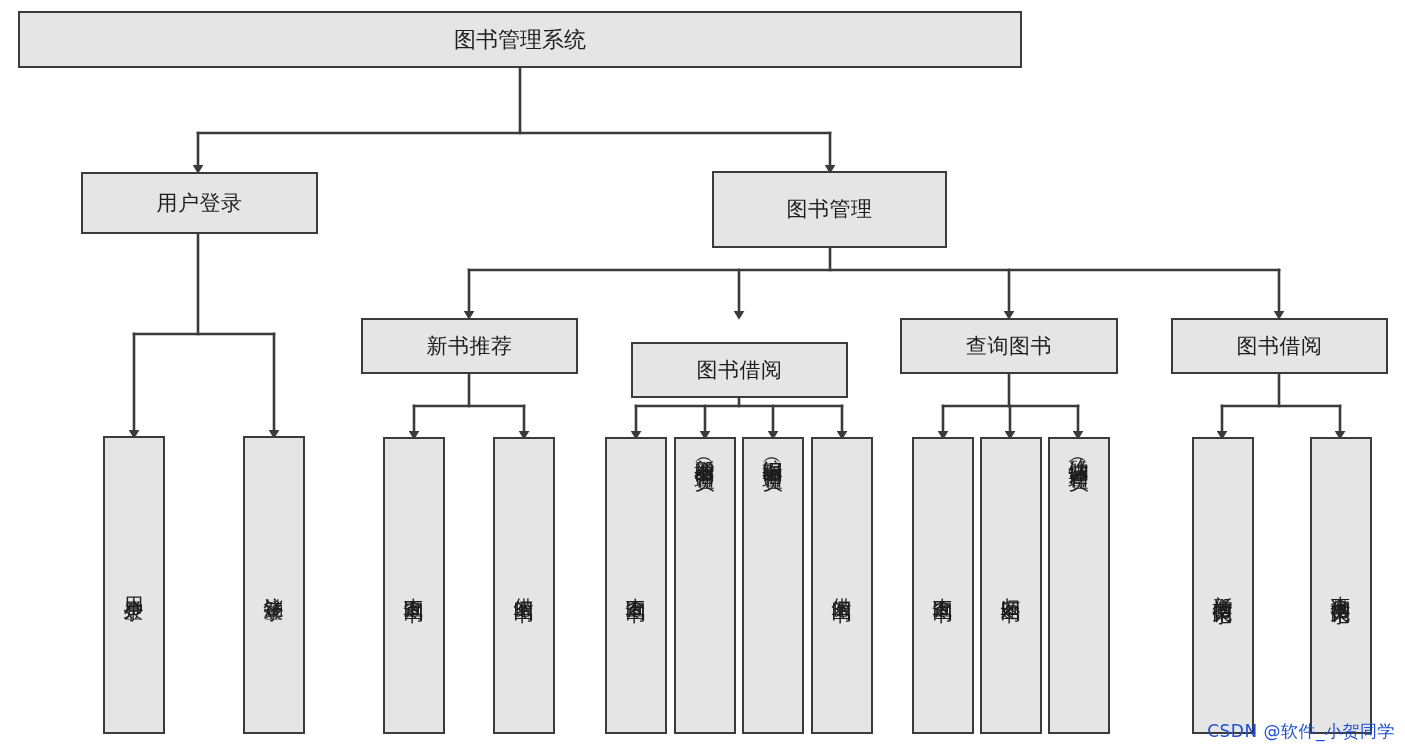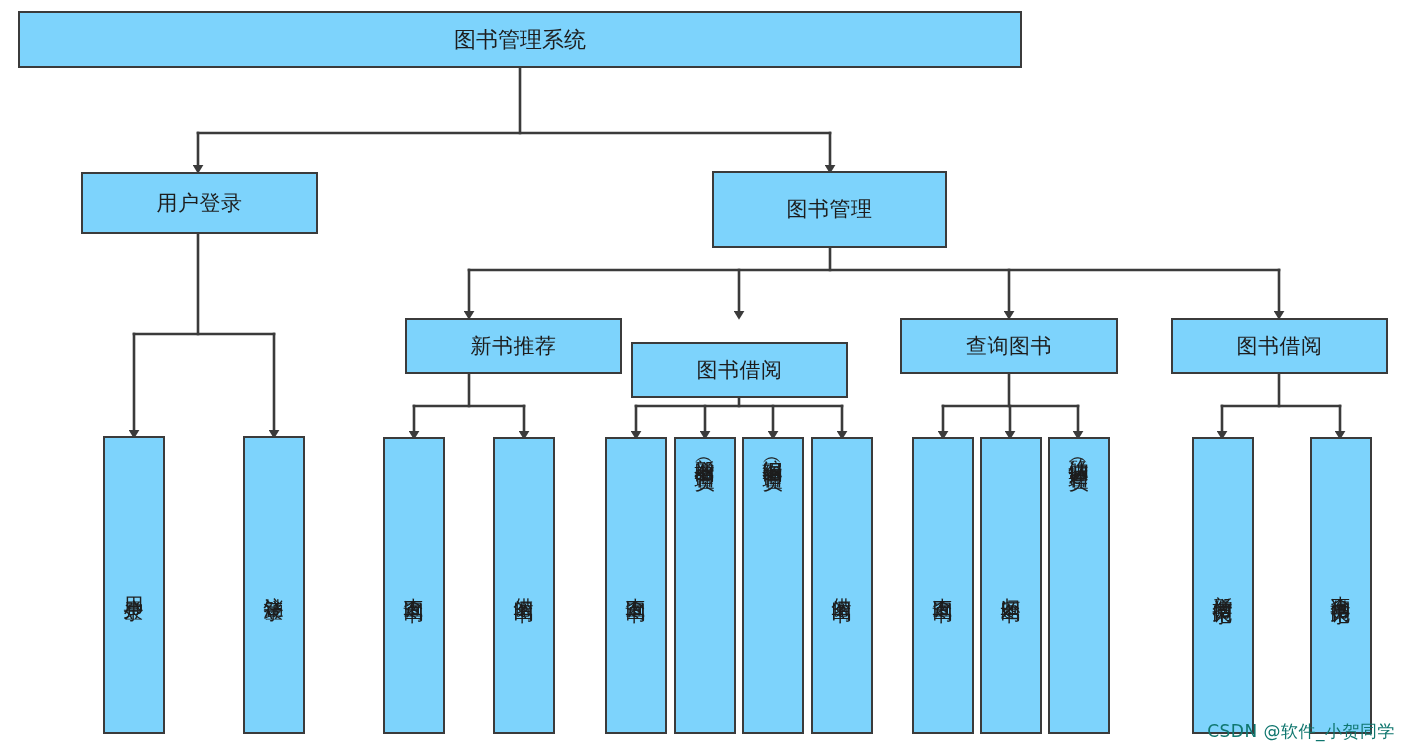--- a/index.html
+++ b/index.html
@@ -19,21 +19,21 @@
   #wires{
     position:absolute;
     left:0; top:0;
     width:1405px; height:747px;
     pointer-events:none;
   }
   
   .node{
     position:absolute;
     box-sizing:border-box;
-    background:#7dd3fc;
+    background:#e5e5e5;
     border:2.6px solid #3b3b3b;
     display:flex;
     align-items:center;
     justify-content:center;
     color:#1d1d1d;
     line-height:1.18;
   }
   .node.h{
     font-size:21px;
     letter-spacing:.5px;
@@ -56,21 +56,21 @@
     white-space:nowrap;
   }
   .leaf.center .vtext{ margin-top:auto; margin-bottom:auto; }
   .leaf.topal   .vtext{ margin-top:4px; }
   
   #watermark{
     position:absolute;
     right:10px;
     bottom:4px;
     font-size:17px;
-    color:#0f766e;
+    color:#1d4ed8;
     letter-spacing:.5px;
     white-space:nowrap;
     user-select:none;
   }
 </style>
 </head>
 <body>
 
 <div id="stage">
 
@@ -130,21 +130,21 @@
     <span>图书管理系统</span>
   </div>
 
   <div class="node h" style="left:81px; top:172px; width:237px; height:62px;">
     <span>用户登录</span>
   </div>
   <div class="node h" style="left:712px; top:171px; width:235px; height:77px;text-align:center;">
     <span>图书管理</span>
   </div>
 
-  <div class="node h" style="left:361px; top:318px; width:217px; height:56px;margin-left:44px;">
+  <div class="node h" style="left:361px; top:318px; width:217px; height:56px;">
     <span>新书推荐</span>
   </div>
   <div class="node h" style="left:631px; top:318px; width:217px; height:56px;margin-top:24px;">
     <span>图书借阅</span>
   </div>
   <div class="node h" style="left:900px; top:318px; width:218px; height:56px;">
     <span>查询图书</span>
   </div>
   <div class="node h" style="left:1171px; top:318px; width:217px; height:56px;">
     <span>图书借阅</span>

